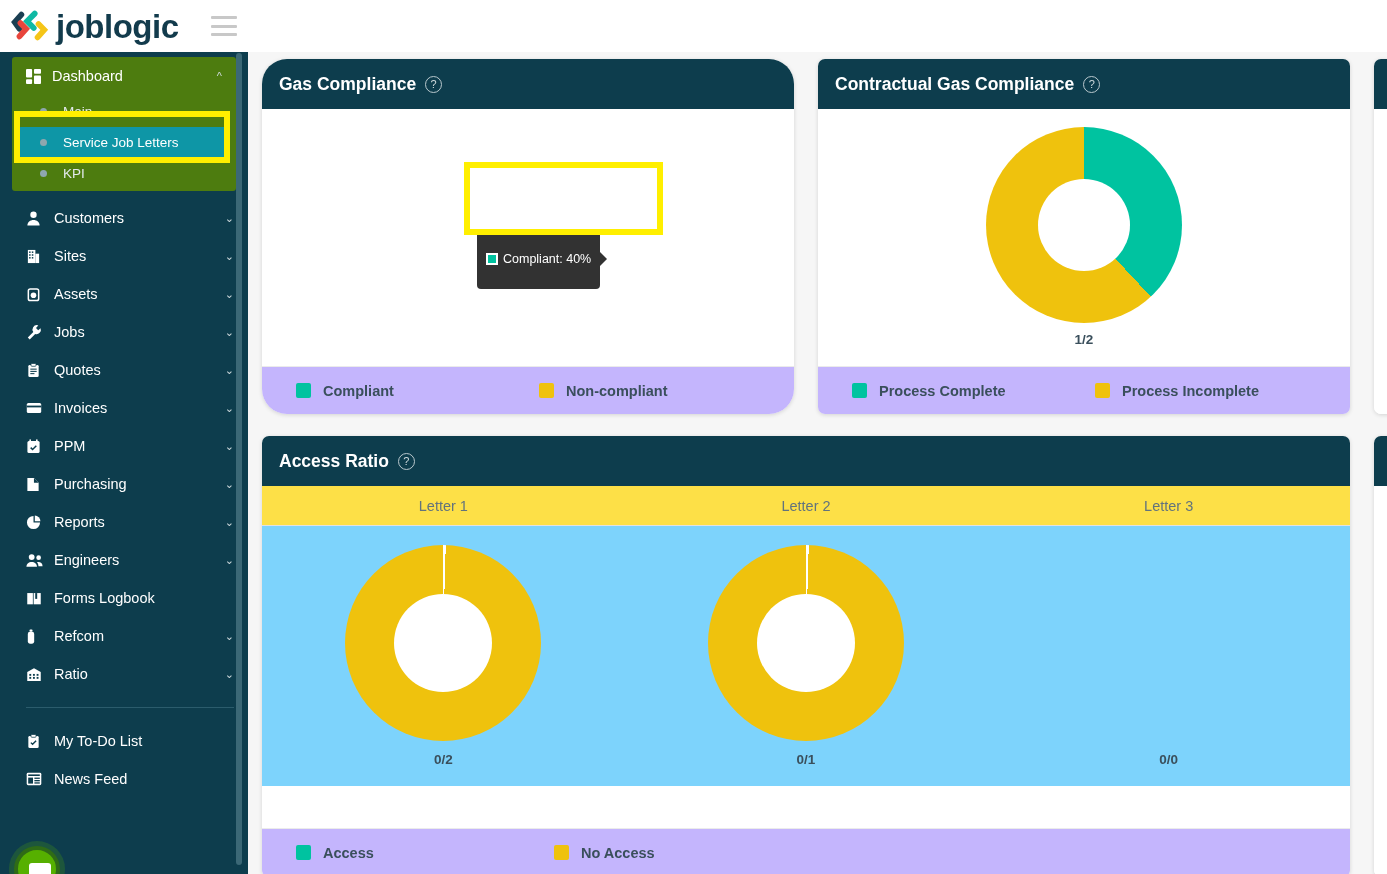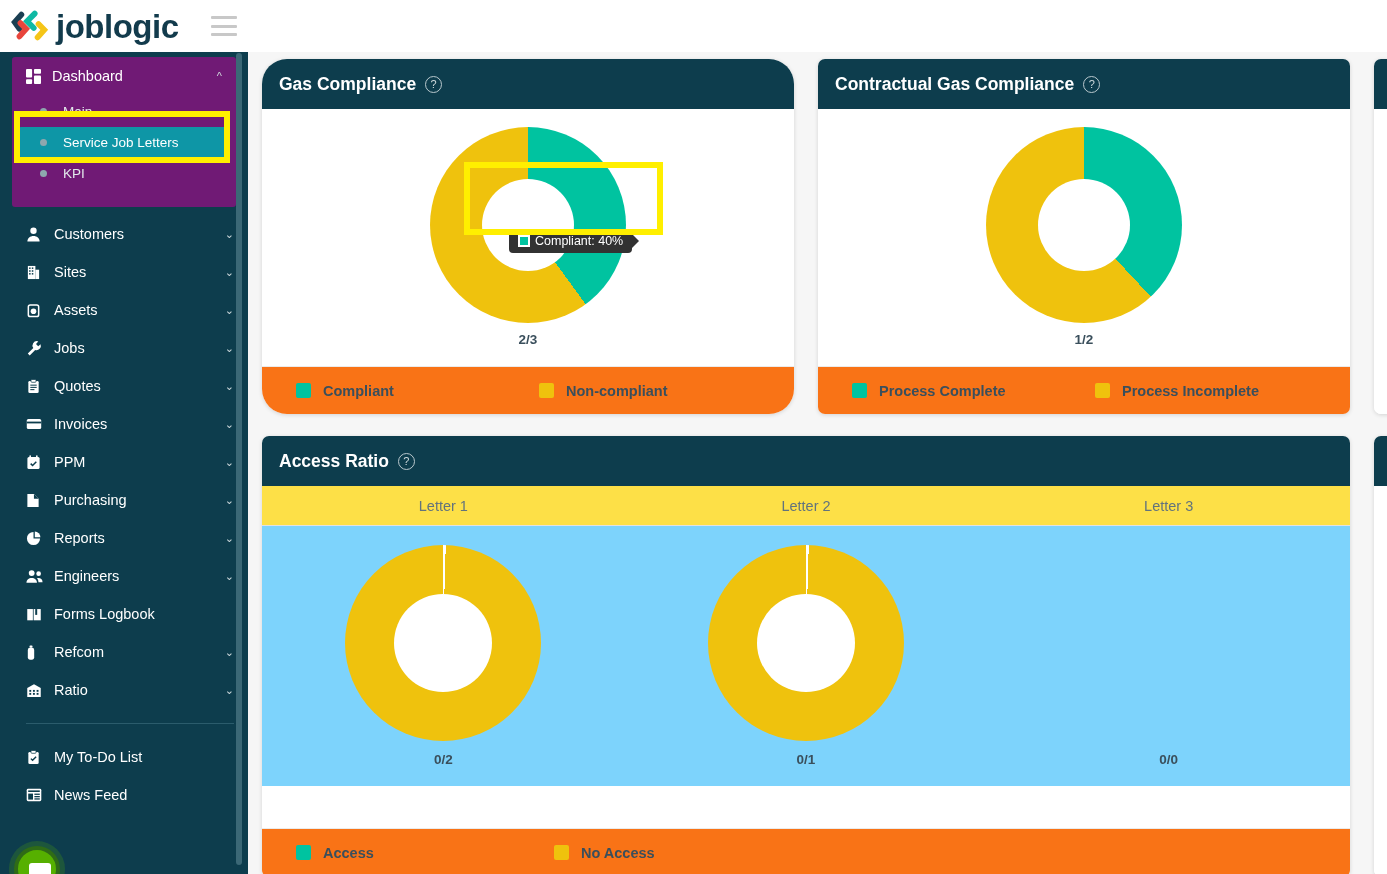--- a/index.html
+++ b/index.html
@@ -33,21 +33,21 @@
   
   .sidebar {
     position: absolute; left: 0; top: 45px; width: 248px; height: 829px;
     background: #0d3d4d; z-index: 20; overflow: hidden;
   }
   .side-scroll {
     position: absolute; left: 0; top: 0; width: 248px; height: 829px;
     padding-top: 12px;
   }
   .menu-group { margin: 0 12px; }
-  .menu-group.expanded { background: #701a75; border-radius: 3px; padding-bottom: 18px; }
+  .menu-group.expanded { background: #4d7c0f; border-radius: 3px; padding-bottom: 2px; }
   .menu-row {
     display: flex; align-items: center; height: 38px;
     padding: 0 14px; color: #ffffff; font-size: 14.5px; cursor: pointer;
     white-space: nowrap;
   }
   .menu-row .mi { width: 26px; flex: 0 0 26px; display:flex; align-items:center; }
   .menu-row .mlabel { flex: 1; }
   .menu-row .chev { font-size: 11px; color: #cfdadd; }
   .submenu-item {
     display: flex; align-items: center; height: 30px; margin: 1px 6px;
@@ -107,39 +107,39 @@
     color: #ffffff; font-size: 17.5px; font-weight: bold;
   }
   .qmark {
     display: inline-flex; align-items: center; justify-content: center;
     width: 17px; height: 17px; border: 1.6px solid #b9c8cd; border-radius: 50%;
     font-size: 11px; font-weight: normal; color: #cfdadd; margin-left: 9px;
     cursor: pointer;
   }
   .card-body { background: #ffffff; position: relative; }
   .card-legend {
-    background: #f97316; border-top: 1px solid #ebebeb;
+    background: #c4b5fd; border-top: 1px solid #ebebeb;
     display: flex; align-items: center; height: 48px; padding-left: 34px;
   }
   .legend-entry { display: flex; align-items: center; }
   .legend-sw { width: 15px; height: 15px; border-radius: 2px; margin-right: 12px; }
   .legend-lb { font-size: 14.5px; font-weight: bold; color: #3a4f5c; }
 
   .donut-wrap { position: relative; display: flex; flex-direction: column; align-items: center; }
   .donut { border-radius: 50%; position: relative; }
   .donut .hole {
     position: absolute; border-radius: 50%; background: #ffffff;
     left: 50%; top: 50%; transform: translate(-50%,-50%);
   }
   .donut-caption { font-size: 13.5px; font-weight: bold; color: #3a4f5c; margin-top: 9px; }
 
   .chart-tooltip {
     position: absolute; display: flex; align-items: center;
     background: #323232; color: #ffffff; border-radius: 4px;
-    padding: 5px 9px; font-size: 12.5px; white-space: nowrap; z-index: 40; margin-left: 32px;
+    padding: 23px 9px; font-size: 12.5px; white-space: nowrap; z-index: 40;
   }
   .chart-tooltip .tsw {
     width: 12px; height: 12px; background: #00c3a0;
     border: 2px solid #ffffff; margin-right: 5px; flex: 0 0 12px;
   }
   .chart-tooltip::after {
     content:""; position:absolute; right:-7px; top:50%; transform: translateY(-50%);
     border-top: 8px solid transparent; border-bottom: 8px solid transparent;
     border-left: 8px solid #323232;
   }
@@ -426,27 +426,20 @@
 
   <div class="main">
     <div class="board">
 
       <div class="card" style="left:14px; top:14px; width:532px; height:355px;border-radius:25px;">
         <div class="card-head">
           <span>Gas Compliance</span>
           <span class="qmark">?</span>
         </div>
         <div class="card-body" style="height:257px; padding-top:18px;">
-          <div class="donut-wrap">
-            <div class="donut" style="width:196px; height:196px;
-                        background: conic-gradient(#00c3a0 0deg 144deg, #efc20d 144deg 360deg);">
-              <div class="hole" style="width:92px; height:92px;"></div>
-            </div>
-            <div class="donut-caption">2/3</div>
-          </div>
           <div class="chart-tooltip" style="left:215px; top:120px;">
             <span class="tsw"></span>
             <span>Compliant: 40%</span>
           </div>
         </div>
         <div class="card-legend">
           <div class="legend-entry" style="width:243px;">
             <span class="legend-sw" style="background:#00c3a0;"></span>
             <span class="legend-lb">Compliant</span>
           </div>

